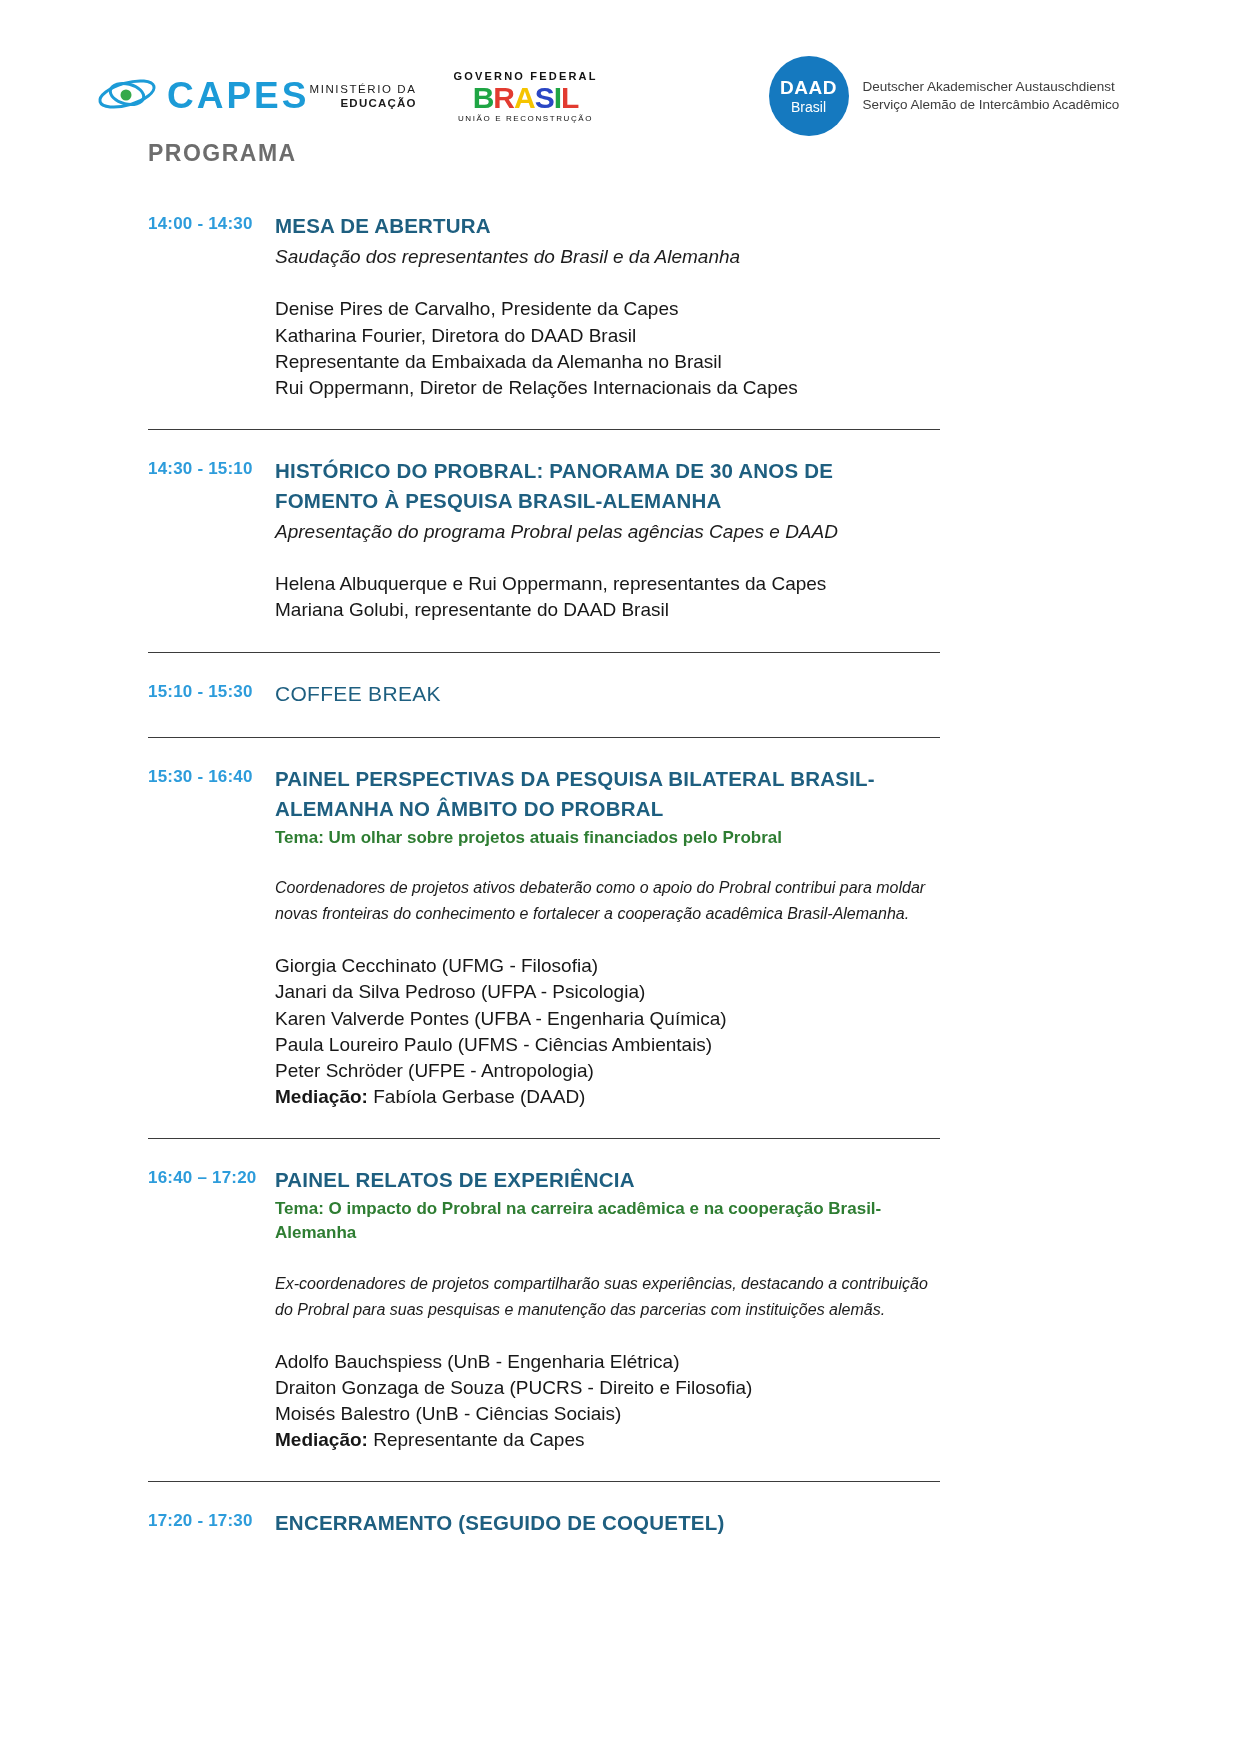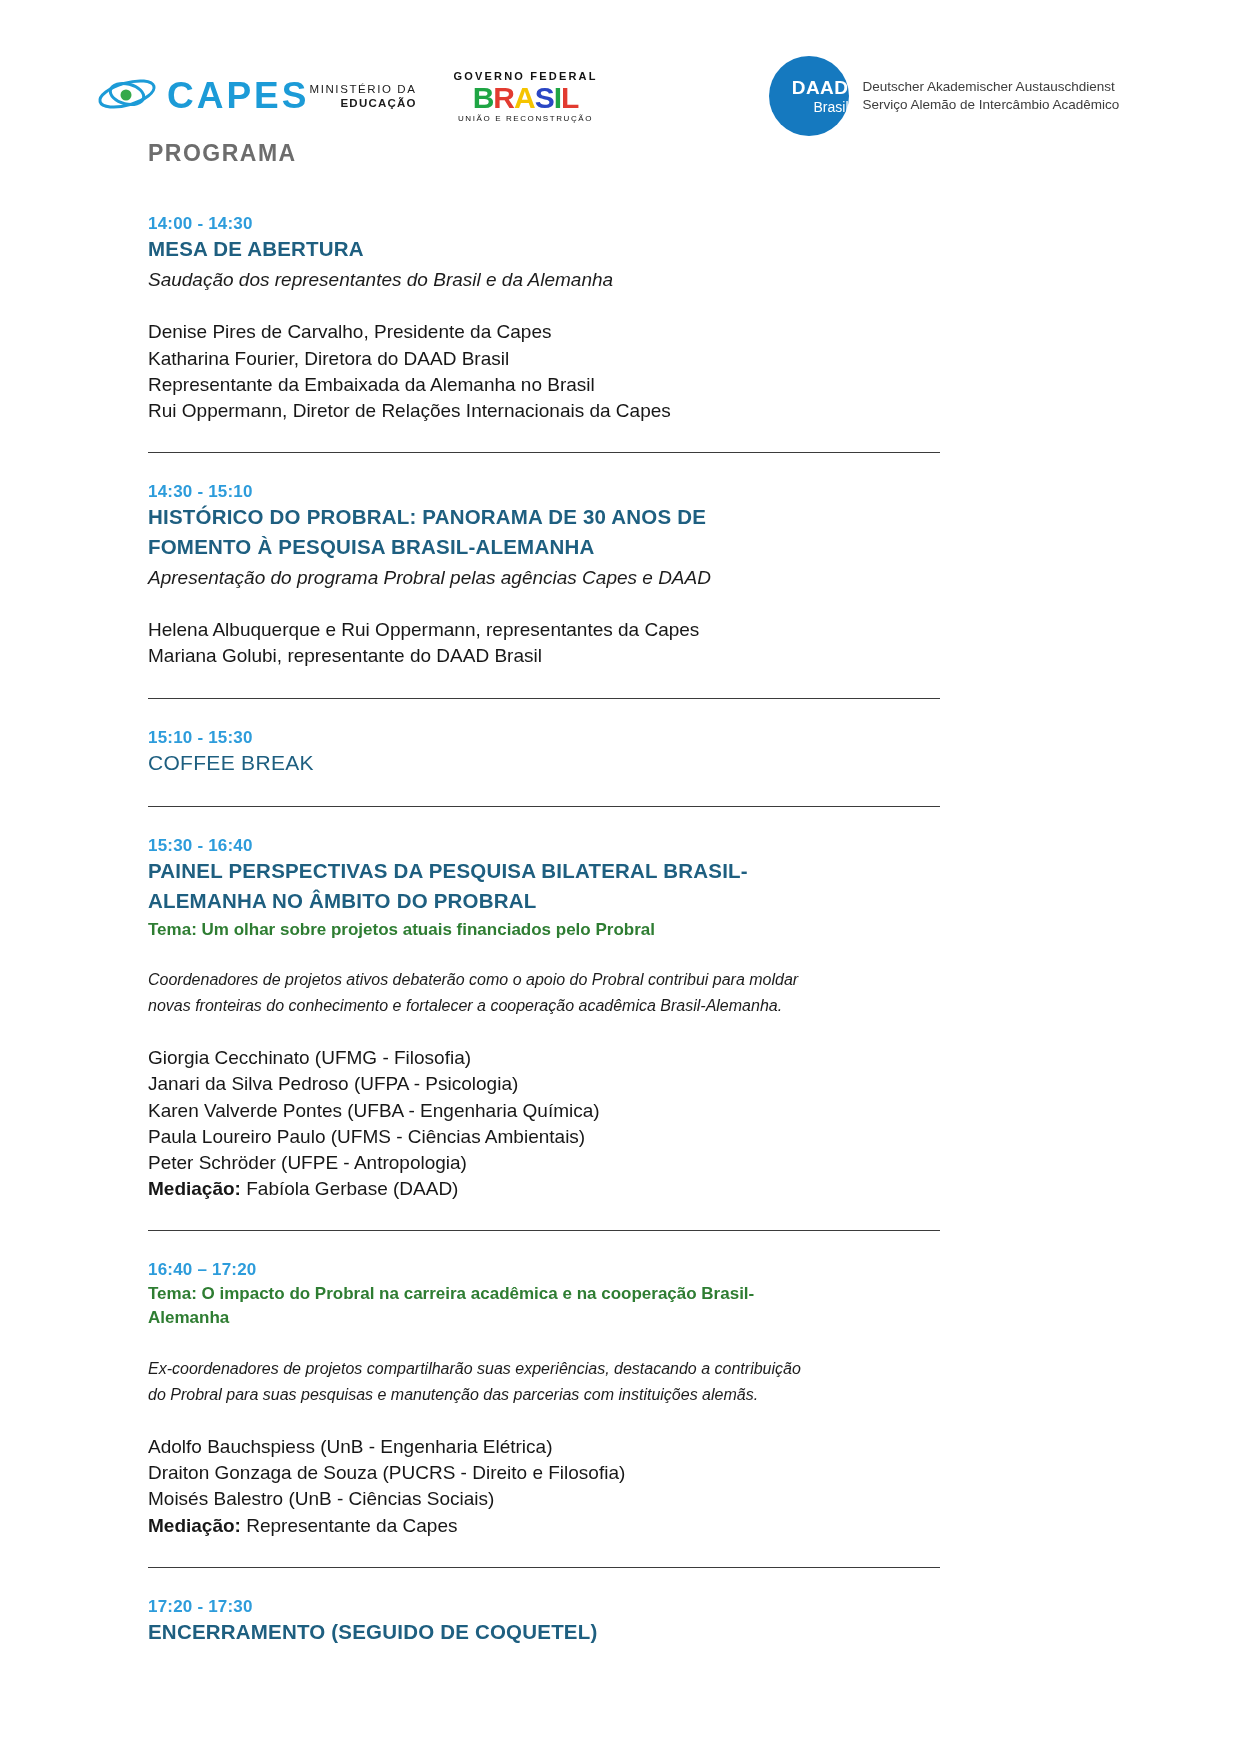--- a/index.html
+++ b/index.html
@@ -29,32 +29,32 @@
   .governo-block{margin-left:34px;text-align:center;width:150px;}
   .governo-top{font-size:11px;font-weight:bold;letter-spacing:2.2px;color:#111;}
   .brasil-word{font-size:30px;font-weight:900;letter-spacing:-1px;line-height:1.0;margin:1px 0;}
   .brasil-word span{display:inline-block;}
   .governo-bottom{font-size:8px;letter-spacing:1.6px;color:#111;}
   .daad-block{margin-left:168px;display:flex;align-items:center;}
   .daad-circle{
     width:80px;height:80px;border-radius:50%;
     background:var(--daad_blue,#1579BF);
     color:#fff;display:flex;flex-direction:column;
-    align-items:flex-end;justify-content:center;line-height:1.15;
+    align-items:center;justify-content:center;line-height:1.15;
   }
   .daad-circle .d1{font-size:19px;font-weight:bold;letter-spacing:.5px;}
   .daad-circle .d2{font-size:14px;}
   .daad-text{margin-left:14px;font-size:13.5px;color:#3d3d3d;line-height:1.35;}
   
   .content{margin-left:148px;width:792px;}
   .page-title{
     font-size:23px;font-weight:bold;color:#6d6d6d;letter-spacing:1.5px;
   }
   .sessions{margin-top:18px;}
-  .session{display:flex;padding:26px 0 28px 0;flex-direction:column;}
+  .session{display:flex;padding:26px 0 28px 0;}
   .divider{border-top:1px solid #3b3b3b;height:0;width:100%;}
   .time{
     width:127px;flex-shrink:0;
     color:var(--time_blue,#2D9CDB);
     font-size:17px;font-weight:bold;
     padding-top:3px;letter-spacing:.2px;
   }
   .sess-body{flex:1;max-width:665px;}
   .sess-title{
     color:var(--title_blue,#1E5F80);
@@ -179,20 +179,21 @@
           </div>
         </div>
       </div>
     </div>
 
     <div class="divider"></div>
 
     <div class="session">
       <div class="time">16:40 – 17:20</div>
       <div class="sess-body">
+        <div class="sess-title">PAINEL RELATOS DE EXPERIÊNCIA</div>
         <div class="sess-tema">Tema: O impacto do Probral na carreira acadêmica e na cooperação Brasil-Alemanha</div>
         <div class="sess-desc">Ex-coordenadores de projetos compartilharão suas experiências, destacando a contribuição do Probral para suas pesquisas e manutenção das parcerias com instituições alemãs.</div>
         <div class="participants">
           <div>Adolfo Bauchspiess (UnB - Engenharia Elétrica)</div>
           <div>Draiton Gonzaga de Souza (PUCRS - Direito e Filosofia)</div>
           <div>Moisés Balestro (UnB - Ciências Sociais)</div>
           <div>
             <span class="med-label">Mediação:</span>
             <span>Representante da Capes</span>
           </div>

